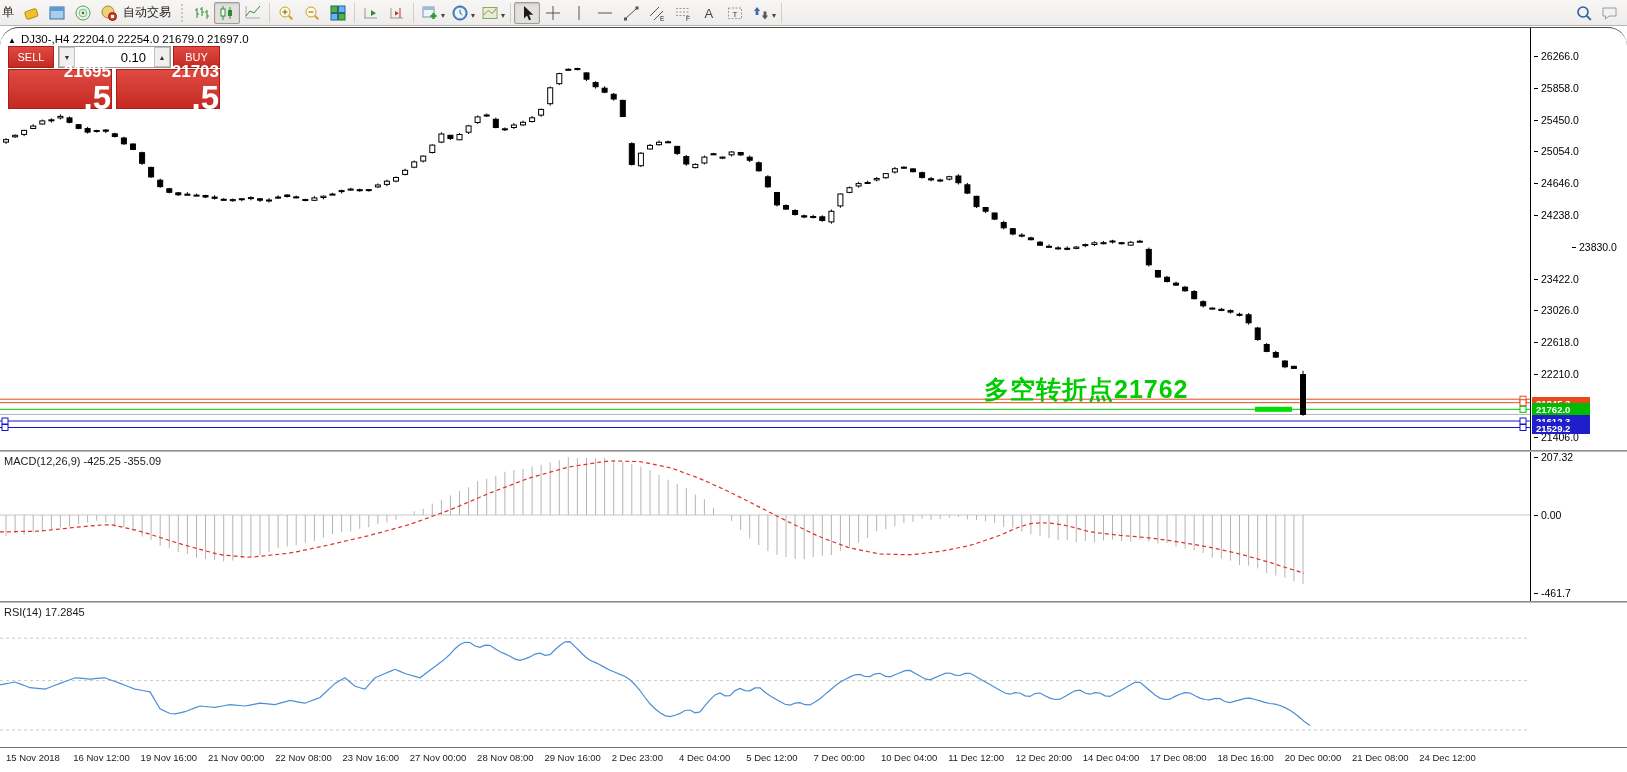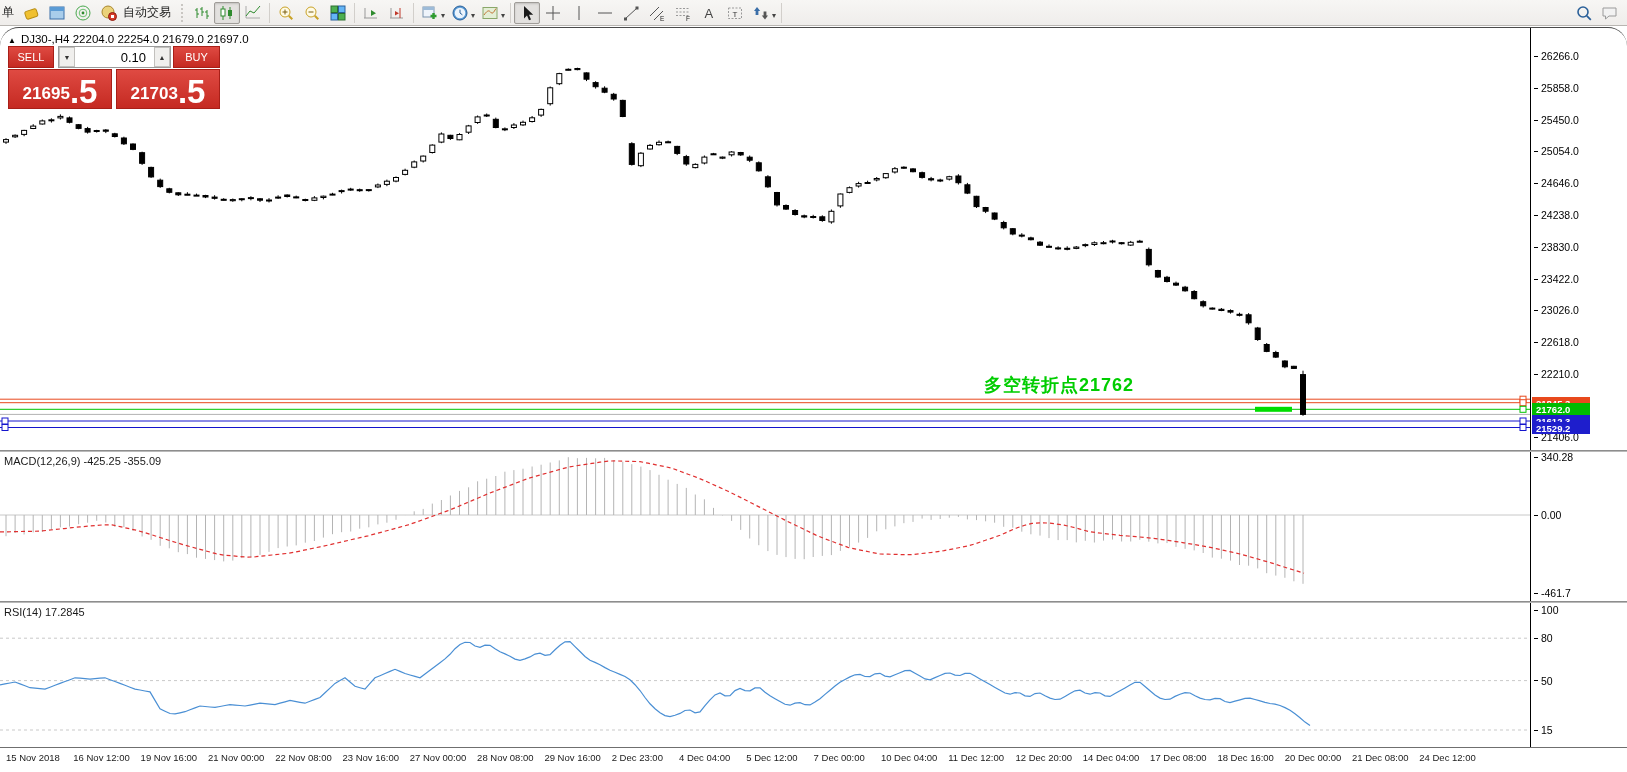--- a/index.html
+++ b/index.html
@@ -48,26 +48,26 @@
     display:flex; align-items:center; justify-content:center; border:1px solid #a81f18; }
   .buy-btn  { position:absolute; right:0; top:0; width:47px; height:22px; font-size:11px;
     display:flex; align-items:center; justify-content:center; border:1px solid #a81f18; }
   .vol-ctrl { position:absolute; left:50px; top:0; width:113px; height:22px; display:flex;
     border:1px solid #9a9a9a; background:#fff; }
   .vol-btn { width:16px; height:100%; background:#f0efed; border:1px solid #c2c0bd; font-size:7px;
     color:#333; display:flex; align-items:center; justify-content:center; }
   .vol-input { flex:1; border:0; outline:0; text-align:right; font-size:13px; padding-right:8px;
     font-family:"Liberation Sans",sans-serif; color:#000; width:40px;}
   .price-block { position:absolute; top:23px; width:104px; height:40px; display:flex;
-    align-items:flex-end; justify-content:center; padding-bottom:2px; border:1px solid #a81f18; }
+    align-items:flex-end; justify-content:center; padding-bottom:2px; border:1px solid #a81f18;flex-direction:column; }
   .pb-left { left:0; } .pb-right { right:0; }
   .price-main { font-size:17px; font-weight:bold; line-height:1; margin-bottom:4px; }
   .price-big { font-size:33px; font-weight:bold; line-height:0.85; }
 
-  .annotation { position:absolute; left:984px; top:345px; font-size:18px; font-weight:bold;
+  .annotation { position:absolute; left:984px; top:345px; font-size:25px; font-weight:bold;
     color:#00cd00; letter-spacing:1px; }
 
   .panel-label { position:absolute; left:4px; top:3px; font-size:11px; color:#1a1a1a; }
 
   .splitter { position:absolute; left:0; width:1627px; height:2px;
     background:linear-gradient(#777,#cfcfcf); }
   .macd-panel { position:absolute; left:0; top:452px; width:1627px; height:149px; background:#fff; }
   .rsi-panel  { position:absolute; left:0; top:603px; width:1627px; height:144px; background:#fff; }
 
   .time-axis { position:absolute; left:0; top:747px; width:1627px; height:25px; background:#fff;
@@ -596,21 +596,21 @@
     </div>
 
     <div class="annotation">多空转折点21762</div>
     <div class="axis-col" id="price-axis">
         <div class="ptick" style="top: 22px;">26266.0</div>
         <div class="ptick" style="top: 54px;">25858.0</div>
         <div class="ptick" style="top: 86px;">25450.0</div>
         <div class="ptick" style="top: 117.1px;">25054.0</div>
         <div class="ptick" style="top: 149.1px;">24646.0</div>
         <div class="ptick" style="top: 181.1px;">24238.0</div>
-        <div class="ptick" style="top: 213.1px;">23830.0</div>
+        <div class="ptick" style="top: 213.1px; margin-left: 38px;">23830.0</div>
         <div class="ptick" style="top: 245.1px;">23422.0</div>
         <div class="ptick" style="top: 276.1px;">23026.0</div>
         <div class="ptick" style="top: 308.1px;">22618.0</div>
         <div class="ptick" style="top: 340.1px;">22210.0</div>
         <div class="ptick" style="top: 403.2px;">21406.0</div>
         <div class="line-label" style="top: 368.7px; background: rgb(232, 73, 29);">21845.3</div>
         <div class="line-label" style="top: 375.3px; background: rgb(0, 187, 0);">21762.0</div>
         <div class="line-label" style="top: 387px; background: rgb(30, 30, 204);">21612.3</div>
         <div class="line-label" style="top: 393.5px; background: rgb(30, 30, 204);">21529.2</div>
       </div>
@@ -762,42 +762,36 @@
         <line x1="1257.7" y1="63" x2="1257.7" y2="116.4" stroke="#b4b4b4"></line>
         <line x1="1266.7" y1="63" x2="1266.7" y2="121.2" stroke="#b4b4b4"></line>
         <line x1="1275.8" y1="63" x2="1275.8" y2="123.6" stroke="#b4b4b4"></line>
         <line x1="1284.9" y1="63" x2="1284.9" y2="125.8" stroke="#b4b4b4"></line>
         <line x1="1293.9" y1="63" x2="1293.9" y2="129.3" stroke="#b4b4b4"></line>
         <line x1="1303.0" y1="63" x2="1303.0" y2="131.8" stroke="#b4b4b4"></line>
         <polyline points="0,79.9 8,79.8 16,79.6 24,79.4 32,79.3 40,79.1 48,78.3 56,77.4 64,76.6 72,75.7 80,74.9 88,74.2 96,73.5 104,72.8 112,72.8 120,74.6 128,76.4 136,78.2 144,80.4 152,82.9 160,85.5 168,88.0 176,90.5 184,92.9 192,95.1 200,97.3 208,99.5 216,101.7 224,103.2 232,103.8 240,104.5 248,105.2 256,104.7 264,103.9 272,103.0 280,102.2 288,101.3 296,99.9 304,98.2 312,96.5 320,94.8 328,93.1 336,91.3 344,89.4 352,87.5 360,85.7 368,83.8 376,81.7 384,79.5 392,77.3 400,75.1 408,72.9 416,70.2 424,67.3 432,64.4 440,61.5 448,58.6 456,55.4 464,52.0 472,48.6 480,45.2 488,41.8 496,38.7 504,35.6 512,32.6 520,29.5 528,26.5 536,24.1 544,21.9 552,19.7 560,17.4 568,15.2 576,13.8 584,12.6 592,11.4 600,10.2 608,9.1 616,8.9 624,9.2 632,9.4 640,9.6 648,11.2 656,12.8 664,14.4 672,16.3 680,19.2 688,22.2 696,25.1 704,28.4 712,32.0 720,35.6 728,39.2 736,43.2 744,47.2 752,51.3 760,55.4 768,59.4 776,63.5 784,67.6 792,71.6 800,75.4 808,79.3 816,83.1 824,86.5 832,89.4 840,92.4 848,95.3 856,97.2 864,98.8 872,100.4 880,102.0 888,102.2 896,102.4 904,102.7 912,102.6 920,101.7 928,100.8 936,99.9 944,98.6 952,97.1 960,95.5 968,93.9 976,91.5 984,88.8 992,86.1 1000,83.3 1008,79.7 1016,76.2 1024,73.5 1032,71.4 1040,70.9 1048,71.0 1056,71.9 1064,73.2 1072,75.0 1080,77.1 1088,79.4 1096,80.6 1104,81.5 1112,82.4 1120,83.3 1128,84.0 1136,84.7 1144,85.4 1152,86.2 1160,87.3 1168,88.4 1176,89.6 1184,90.8 1192,92.2 1200,93.5 1208,94.9 1216,96.6 1224,98.4 1232,100.2 1240,102.0 1248,104.2 1256,106.5 1264,108.8 1272,111.1 1280,113.7 1288,116.3 1296,118.7 1304,121.2 " fill="none" stroke="#e03030" stroke-width="1.2" stroke-dasharray="4 3"></polyline>
       </svg>
     <div class="panel-label">MACD(12,26,9) -425.25 -355.09</div>
     <div class="axis-col" id="macd-axis">
-        <div class="ptick" style="top: -0.7px;">340.28</div>
+        <div class="ptick" style="top: -0.7px;">207.32</div>
         <div class="ptick" style="top: 57px;">0.00</div>
         <div class="ptick" style="top: 135.3px;">-461.7</div>
       </div>
   </div>
 
   <div class="splitter" style="top:601px"></div>
 
   <div class="rsi-panel">
     <svg id="rsi-svg" class="plot-svg" width="1530" height="144">
         <line x1="0" y1="35.2" x2="1530" y2="35.2" stroke="#c9c9c9" stroke-dasharray="3 3"></line>
         <line x1="0" y1="77.6" x2="1530" y2="77.6" stroke="#c9c9c9" stroke-dasharray="3 3"></line>
         <line x1="0" y1="127.0" x2="1530" y2="127.0" stroke="#c9c9c9" stroke-dasharray="3 3"></line>
         <polyline points="0,81.8 5,80.9 10,80.0 15,79.0 20,80.9 25,82.8 30,84.7 35,85.1 40,85.6 45,86.1 50,84.2 55,82.3 60,80.4 65,78.5 70,76.7 75,74.8 80,75.2 85,75.7 90,76.2 95,75.7 100,75.2 105,74.8 110,76.7 115,78.5 120,80.4 125,82.3 130,84.2 135,86.1 140,87.0 145,88.0 150,88.9 155,97.4 160,105.8 165,108.2 170,110.5 175,110.8 180,109.8 185,108.7 190,106.8 195,104.9 200,103.0 205,103.5 210,104.0 215,104.4 220,103.5 225,102.5 230,101.6 235,102.1 240,102.5 245,103.0 250,102.1 255,101.1 260,100.2 265,100.7 270,101.1 275,101.6 280,100.2 285,98.8 290,97.4 295,98.3 300,99.3 305,100.2 310,98.3 315,96.4 320,94.5 325,89.8 330,85.1 335,80.4 340,77.6 345,74.8 350,79.0 355,83.2 360,84.7 365,86.1 370,80.4 375,74.8 380,72.7 385,70.5 390,68.4 395,66.3 400,68.4 405,70.5 410,72.0 415,73.4 420,74.8 425,71.0 430,67.2 435,63.5 440,59.7 445,55.9 450,51.3 455,45.7 460,41.5 465,39.3 470,39.5 475,43.0 480,44.3 485,42.2 490,42.3 495,45.8 500,48.8 505,50.9 510,53.3 515,56.1 520,57.3 525,55.9 530,53.9 535,51.1 540,50.2 545,52.3 550,51.6 555,46.7 560,42.3 565,38.8 570,38.6 575,43.6 580,48.5 585,53.5 590,57.3 595,59.4 600,61.8 605,64.6 610,67.2 615,69.3 620,71.4 625,73.5 630,76.8 635,81.7 640,87.5 645,94.5 650,100.8 655,105.7 660,109.8 665,112.6 670,113.7 675,112.3 680,110.4 685,107.5 690,107.0 695,109.8 700,108.9 705,102.6 710,96.8 715,91.9 720,90.0 725,92.8 730,92.6 735,87.6 740,85.5 745,87.6 750,87.8 755,84.9 760,84.9 765,89.2 770,92.8 775,95.7 780,98.5 785,101.3 790,102.2 795,100.1 800,99.6 805,101.7 810,101.9 815,99.1 820,95.7 825,91.4 830,87.2 835,83.0 840,79.3 845,76.5 850,73.9 855,71.8 860,71.4 865,73.5 870,73.6 875,70.8 880,70.3 885,73.1 890,73.9 895,71.8 900,69.7 905,67.6 910,67.4 915,70.3 920,73.1 925,75.9 930,76.8 935,74.6 940,72.5 945,70.4 950,70.0 955,72.1 960,72.5 965,70.4 970,70.3 975,73.1 980,75.9 985,78.7 990,81.6 995,84.4 1000,87.2 1005,90.0 1010,91.2 1015,89.7 1020,90.0 1025,92.8 1030,93.4 1035,90.6 1040,90.0 1045,92.8 1050,95.1 1055,96.5 1060,96.2 1065,93.4 1070,90.6 1075,87.8 1080,87.2 1085,90.0 1090,91.2 1095,89.7 1100,90.0 1105,92.8 1110,93.4 1115,90.6 1120,87.8 1125,84.9 1130,82.1 1135,79.3 1140,79.3 1145,83.5 1150,87.8 1155,92.0 1160,95.1 1165,96.5 1170,96.2 1175,93.4 1180,91.2 1185,89.7 1190,90.0 1195,92.8 1200,95.1 1205,96.5 1210,96.8 1215,95.4 1220,95.7 1225,98.5 1230,99.6 1235,98.2 1240,96.8 1245,95.4 1250,95.1 1255,96.5 1260,97.9 1265,99.3 1270,100.5 1275,101.2 1280,102.5 1285,104.6 1290,107.3 1295,110.8 1300,114.7 1305,119.1 1310,122.5 " fill="none" stroke="#4a8fd4" stroke-width="1.2"></polyline>
       </svg>
     <div class="panel-label">RSI(14) 17.2845</div>
-    <div class="axis-col" id="rsi-axis">
-        <div class="ptick" style="top: 1px;">100</div>
-        <div class="ptick" style="top: 29.2px;">80</div>
-        <div class="ptick" style="top: 71.6px;">50</div>
-        <div class="ptick" style="top: 121px;">15</div>
-      </div>
   </div>
 
   <div class="time-axis" id="time-axis">
       <span class="time-label" style="left: 6px;">15 Nov 2018</span>
       <span class="time-label" style="left: 73.3px;">16 Nov 12:00</span>
       <span class="time-label" style="left: 140.6px;">19 Nov 16:00</span>
       <span class="time-label" style="left: 207.9px;">21 Nov 00:00</span>
       <span class="time-label" style="left: 275.2px;">22 Nov 08:00</span>
       <span class="time-label" style="left: 342.5px;">23 Nov 16:00</span>
       <span class="time-label" style="left: 409.8px;">27 Nov 00:00</span>

